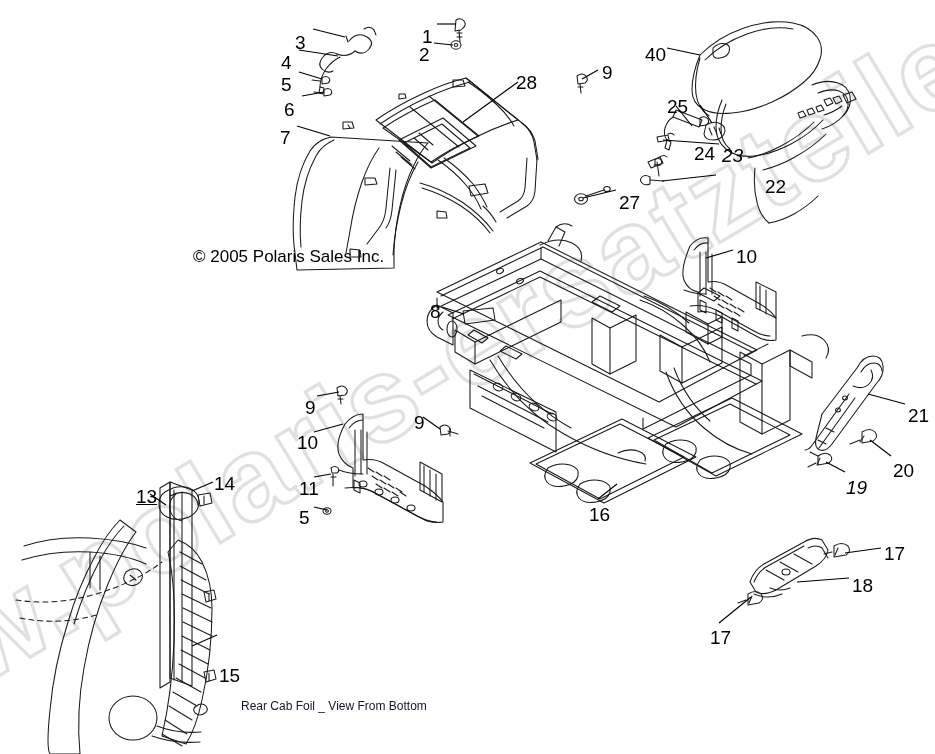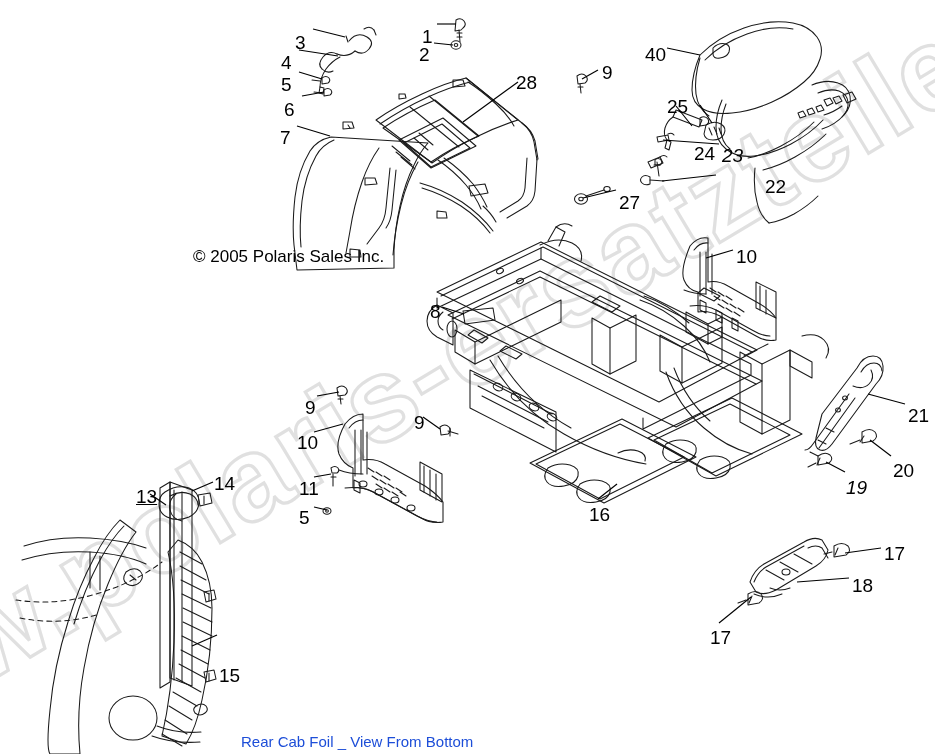--- a/index.html
+++ b/index.html
@@ -6,21 +6,21 @@
   body{width:935px;height:754px;position:relative;overflow:hidden;
        font-family:"Liberation Sans",sans-serif;color:#000;}
   #stage{position:absolute;left:0;top:0;width:935px;height:754px;}
   .layer{position:absolute;left:0;top:0;width:935px;height:754px;}
   #wm{z-index:1;}
   #art{z-index:2;}
   #labels{z-index:3;}
   .lbl{position:absolute;font-size:19px;line-height:19px;font-weight:400;
        color:#000;white-space:nowrap;letter-spacing:0px;}
   .copy{position:absolute;font-size:17px;line-height:18px;color:#000;white-space:nowrap;}
-  .caption{position:absolute;font-size:15px;line-height:16px;color:#1d4ed8;white-space:nowrap;margin-top:36px;}
+  .caption{position:absolute;font-size:12px;line-height:16px;color:#0f172a;white-space:nowrap;}
   svg{display:block;overflow:visible;}
 </style>
 </head>
 <body>
 
 <div id="stage">
 
   <svg class="layer" id="wm" width="935" height="754" viewBox="0 0 935 754">
     <g transform="rotate(-31 467 377)">
       <text id="wm-text" x="467" y="392" text-anchor="middle" font-family="Liberation Sans, sans-serif" font-size="118" font-weight="700" letter-spacing="2" fill="#ffffff" stroke="#e0e0e0" stroke-width="3.2">www.polaris-ersatzteile.de</text>

